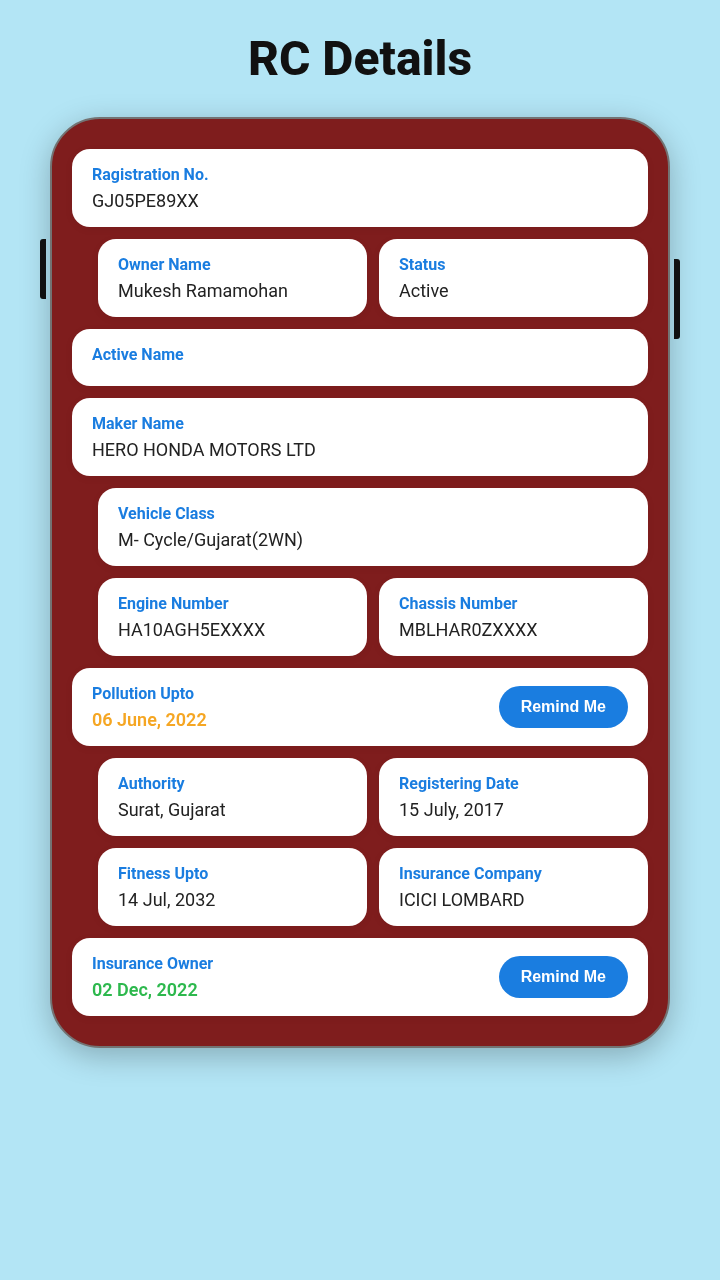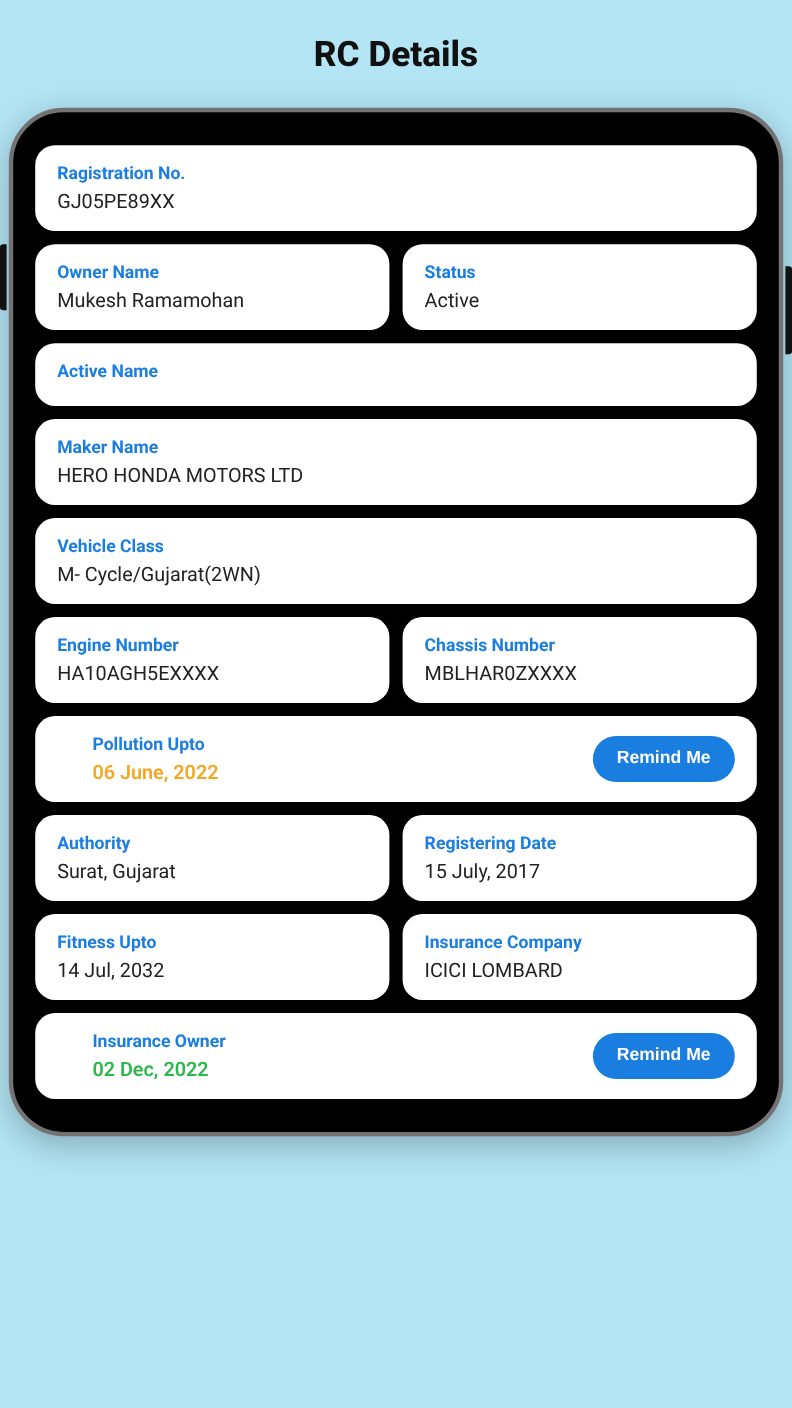--- a/index.html
+++ b/index.html
@@ -9,32 +9,32 @@
       min-height: 1280px;
       background-color: #b3e5f5;
       font-family: -apple-system, BlinkMacSystemFont, 'Segoe UI', Roboto, sans-serif;
       display: flex;
       flex-direction: column;
       align-items: center;
       padding: 30px 0 40px;
     }
 
     .page-title {
-      font-size: 32px;
+      font-size: 48px;
       font-weight: 800;
       color: #111;
       margin-bottom: 30px;
       text-align: center;
     }
 
     .phone-frame {
-      width: 704px;
-      background: #000000;
+      width: 620px;
+      background: #7f1d1d;
       border-radius: 50px;
-      border: 4px solid #737373;
+      border: 2px solid #737373;
       padding: 30px 20px 30px;
       display: flex;
       flex-direction: column;
       gap: 0;
       position: relative;
       box-shadow: 0 8px 30px rgba(0,0,0,0.25);
     }
 
     
     .phone-frame::before {
@@ -68,20 +68,21 @@
     .card {
       background: #fff;
       border-radius: 18px;
       padding: 16px 20px;
       box-shadow: 0 2px 8px rgba(0,0,0,0.06);
     }
 
     .card-row {
       display: flex;
       gap: 12px;
+      margin-left: 26px;
     }
 
     .card-row .card {
       flex: 1;
     }
 
     .card-label {
       font-size: 16px;
       font-weight: 700;
       color: #1a7de0;
@@ -105,21 +106,20 @@
     }
 
     .card-with-button {
       display: flex;
       align-items: center;
       justify-content: space-between;
     }
 
     .card-content {
       flex: 1;
-      margin-left: 32px;
     }
 
     .remind-btn {
       background: #1a7de0;
       color: #fff;
       border: none;
       border-radius: 25px;
       padding: 12px 22px;
       font-size: 16px;
       font-weight: 600;

